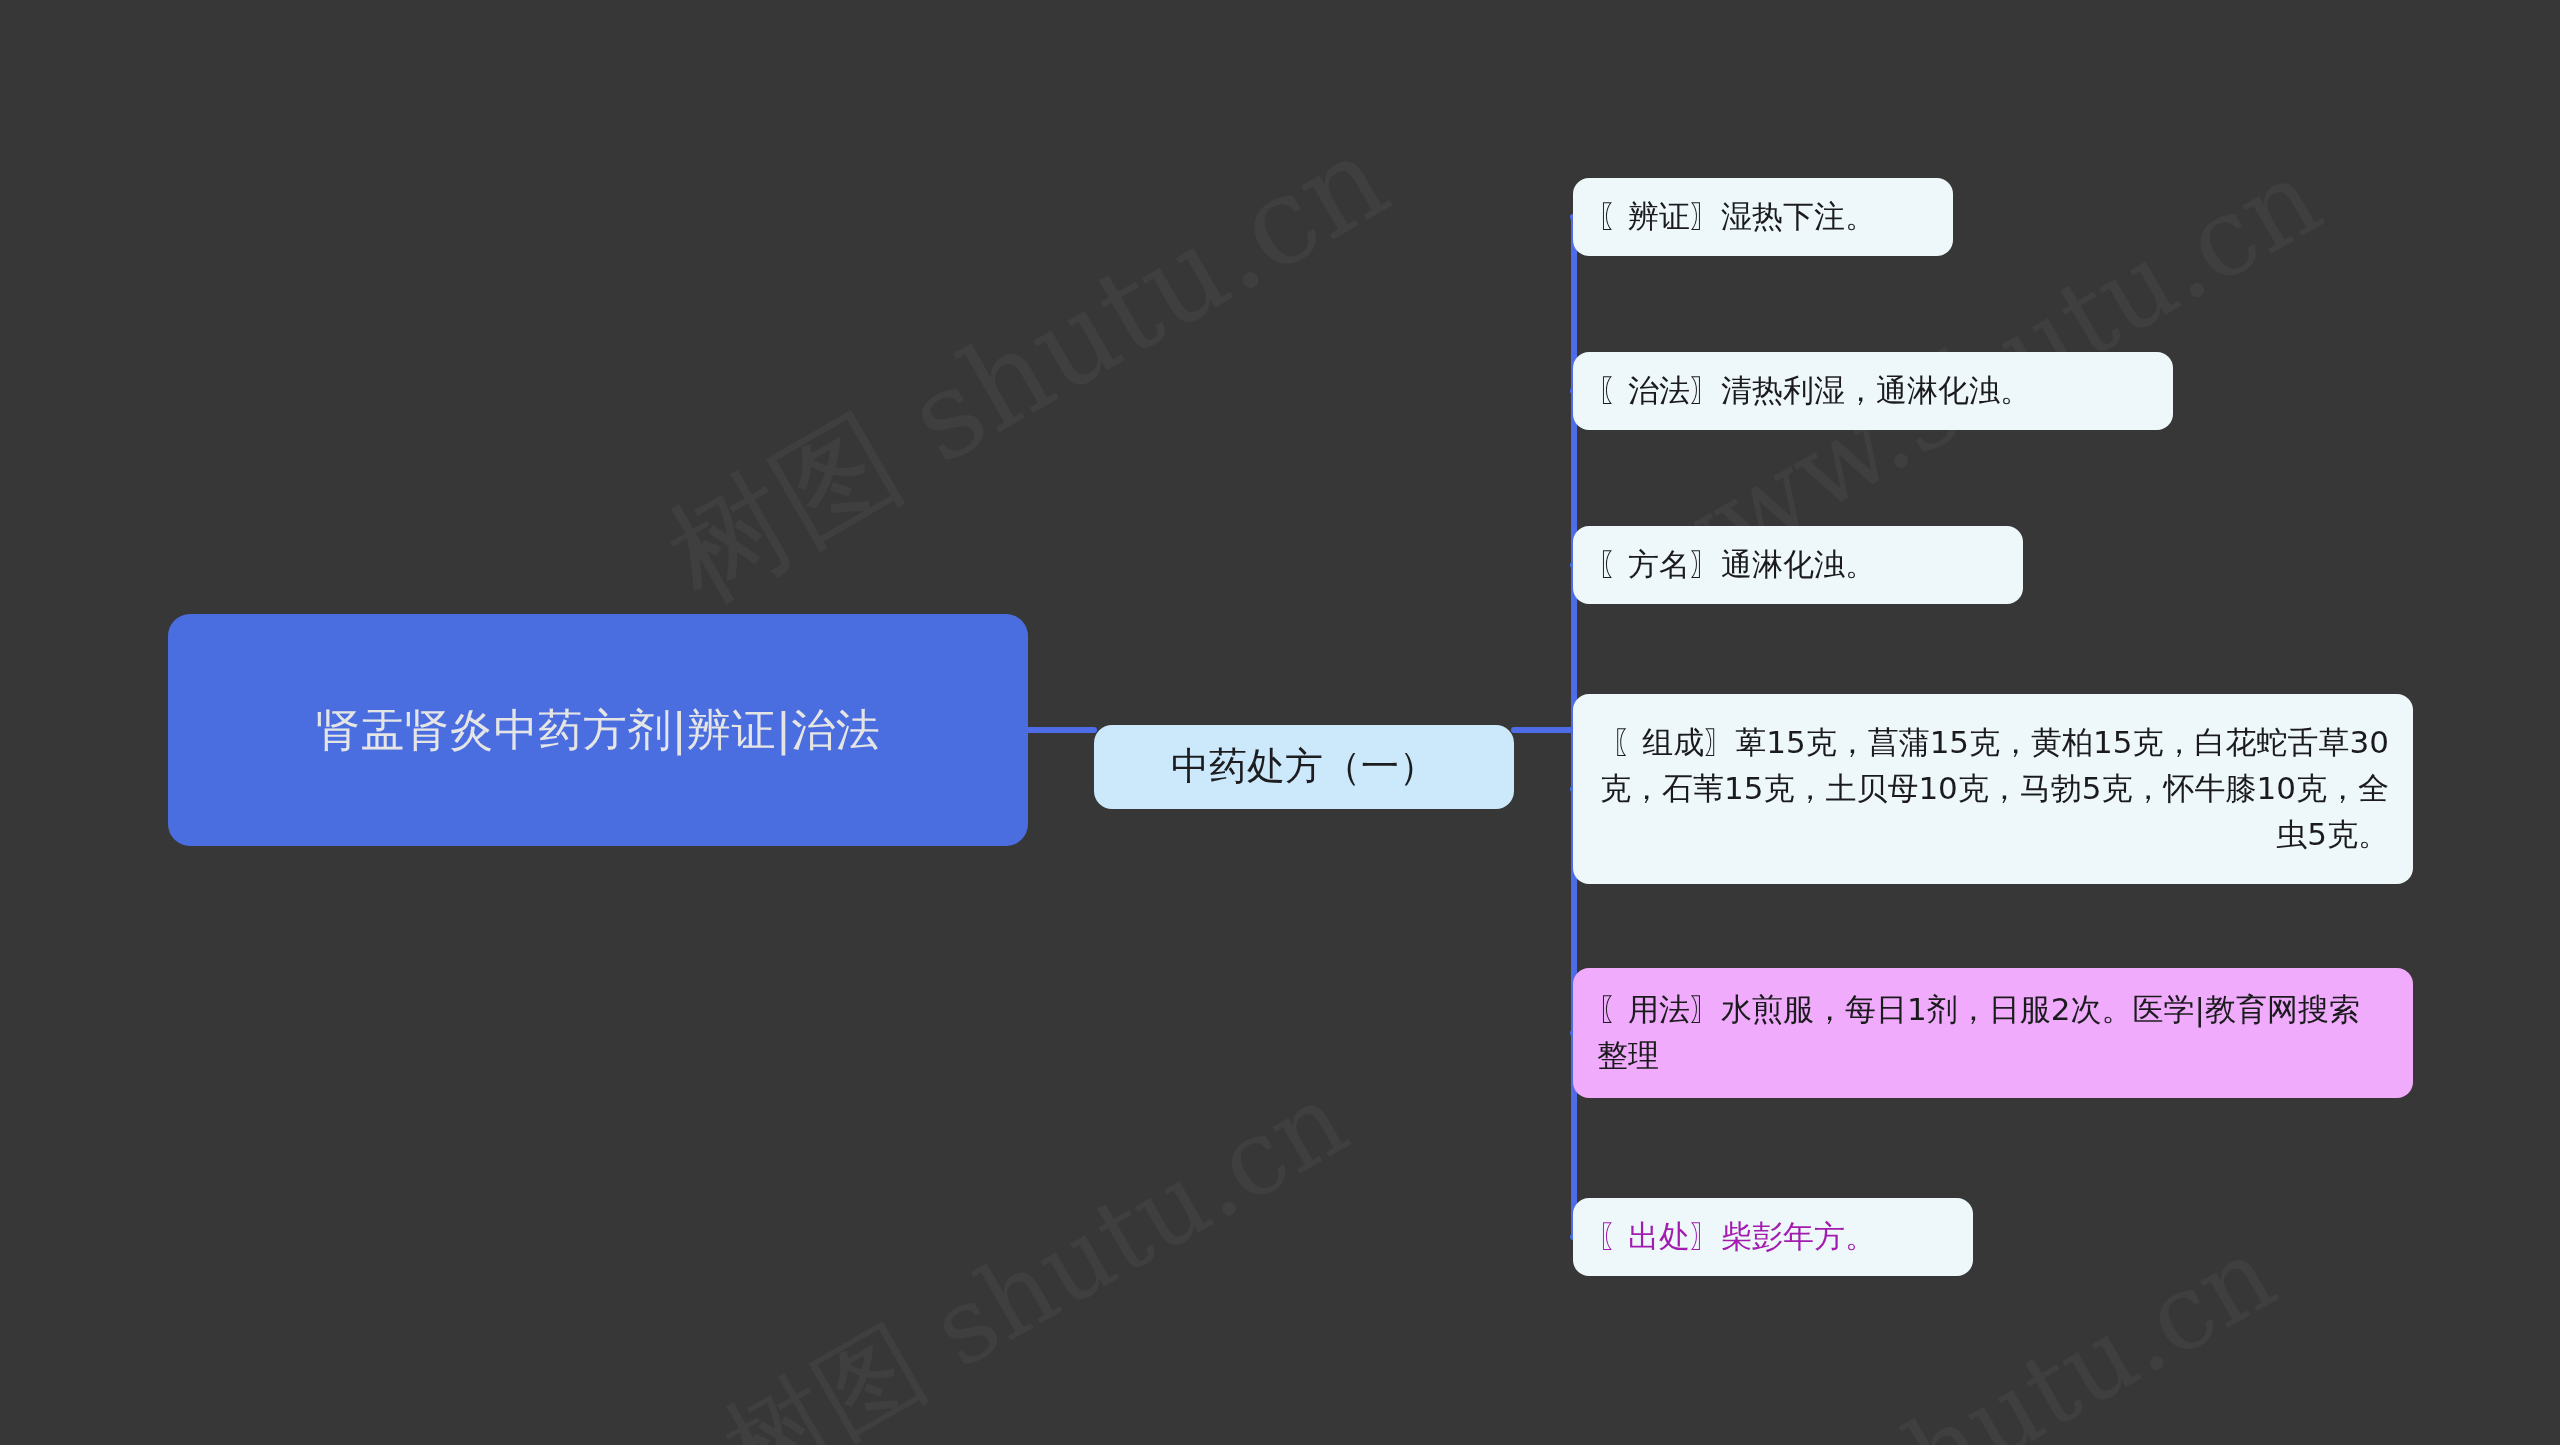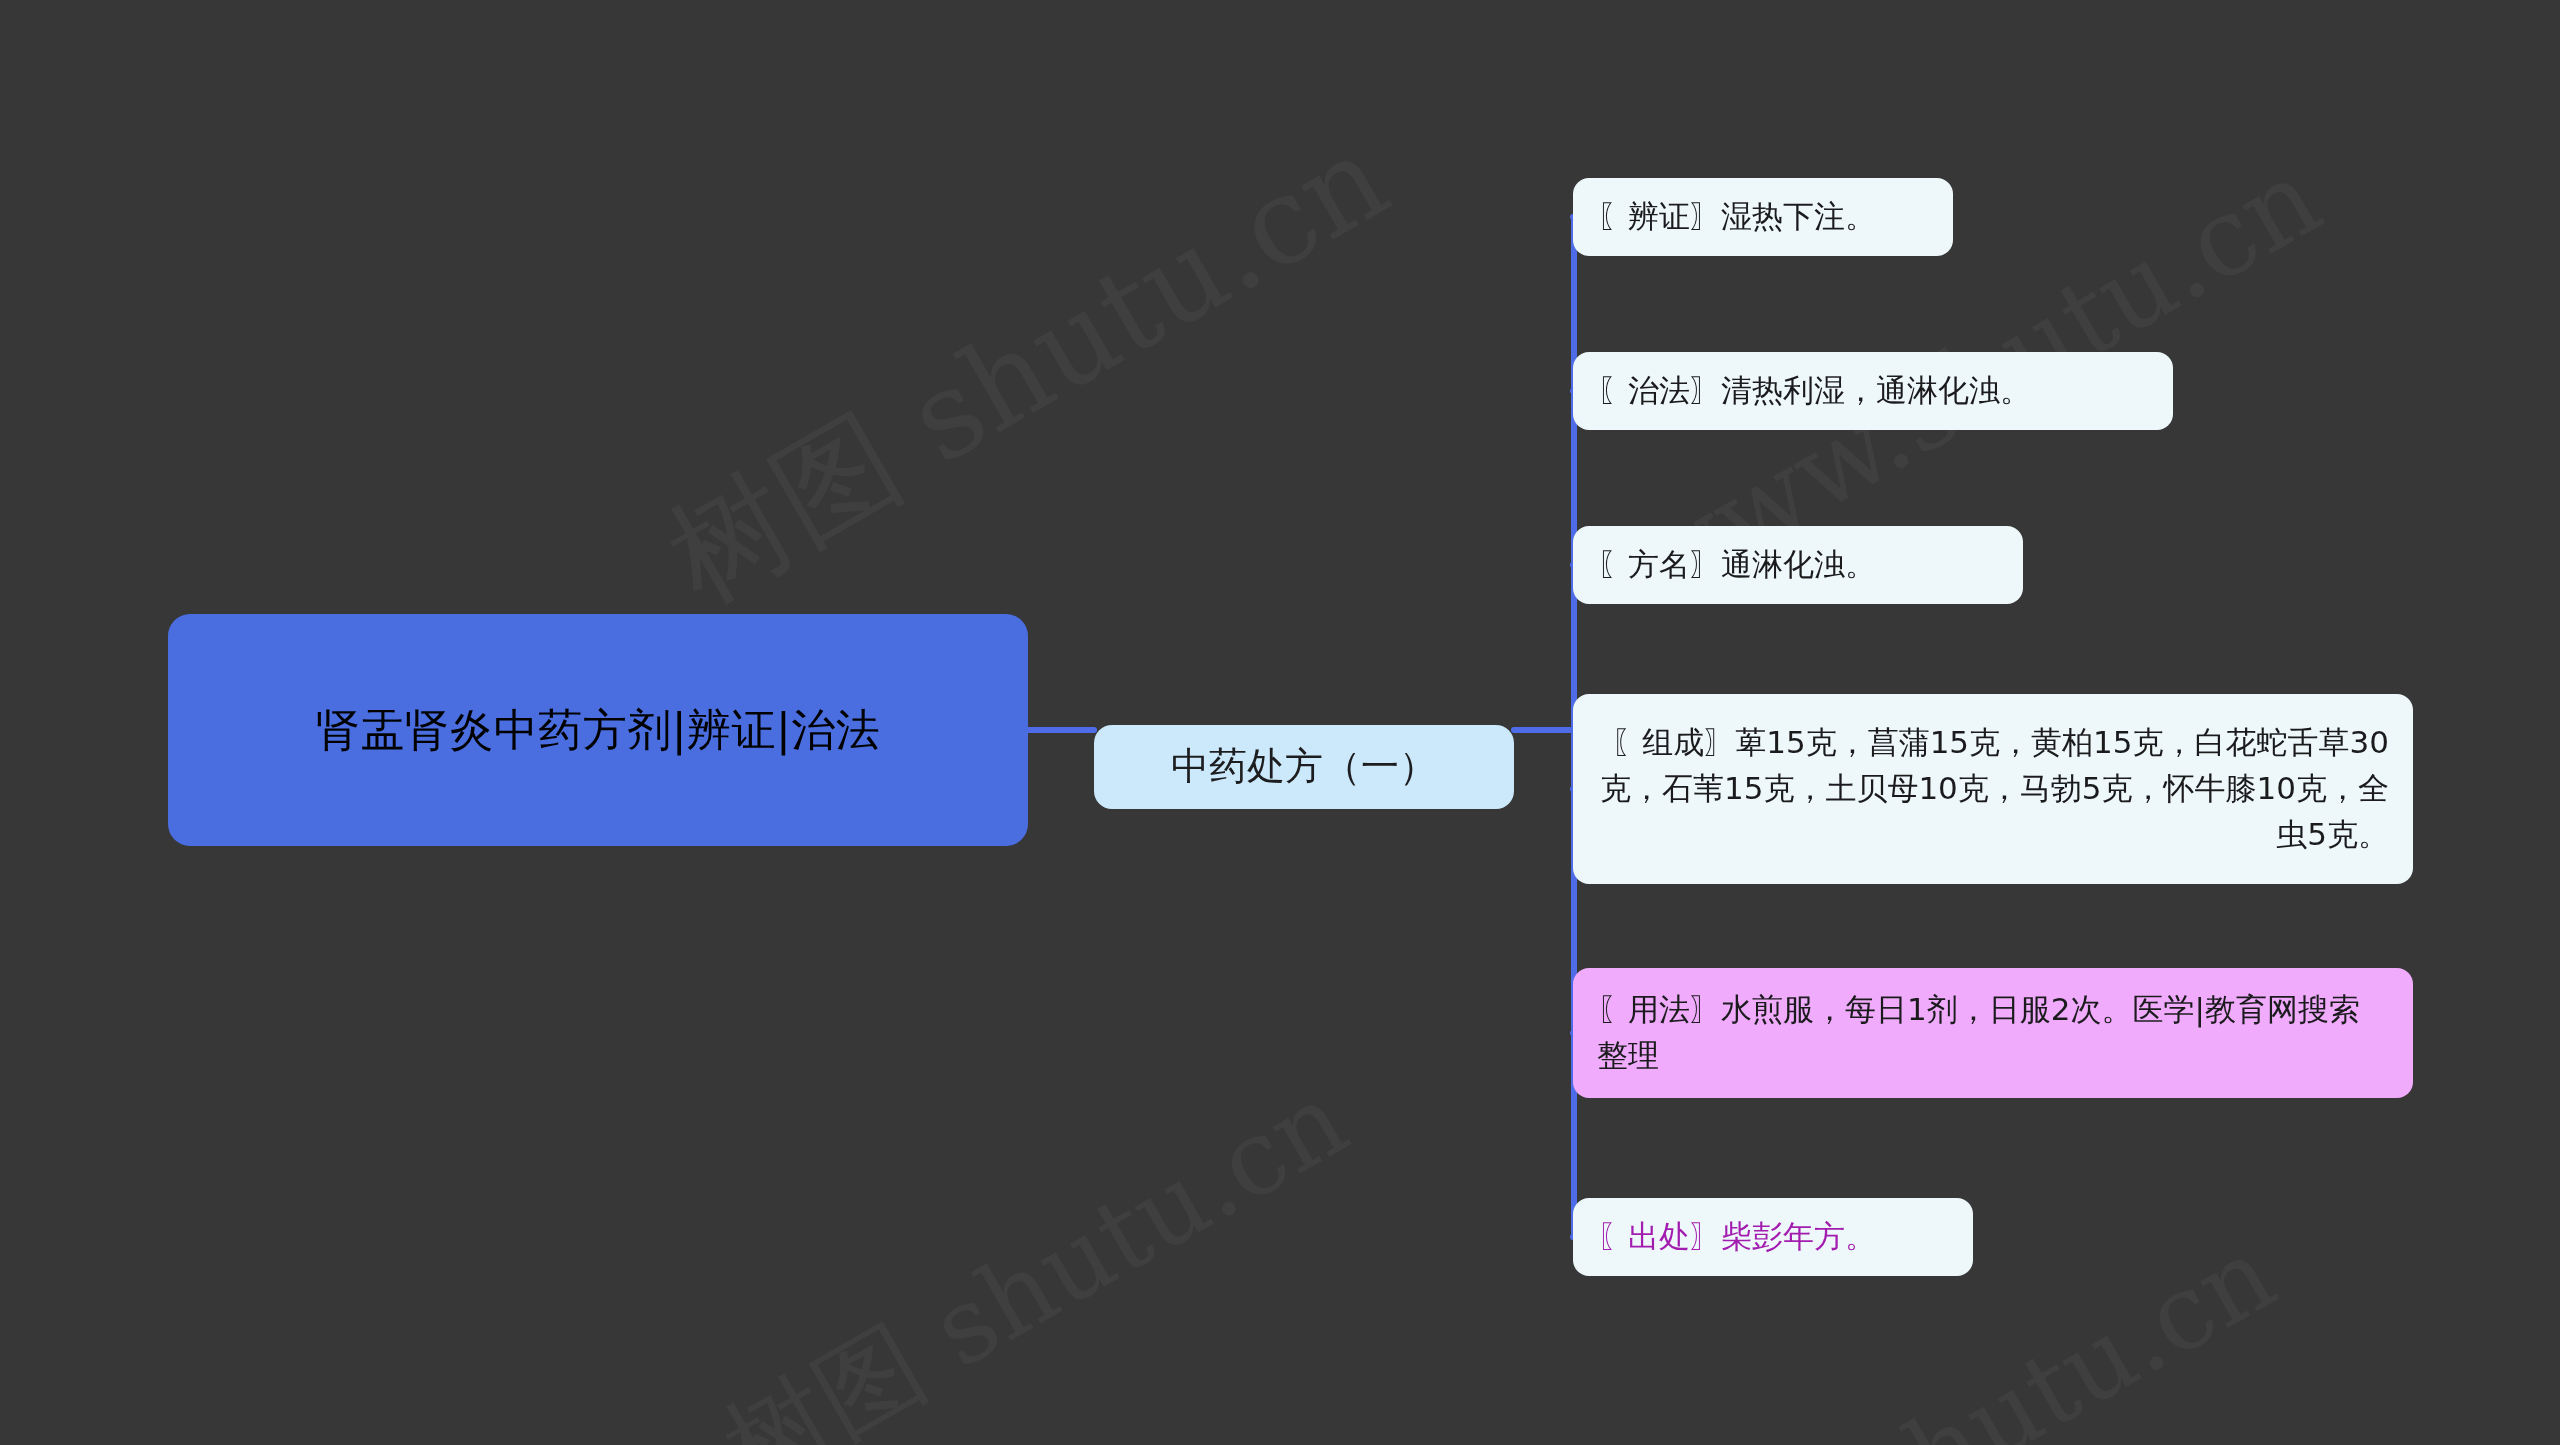--- a/index.html
+++ b/index.html
@@ -137,21 +137,21 @@
         <path d="M 1574 217 L 1574 1237"></path>
         <path d="M 1574 239 Q 1574 217 1596 217 L 1573 217"></path>
         <path d="M 1574 413 Q 1574 391 1596 391 L 1573 391"></path>
         <path d="M 1574 587 Q 1574 565 1596 565 L 1573 565"></path>
         <path d="M 1574 767 Q 1574 789 1596 789 L 1573 789"></path>
         <path d="M 1574 1011 Q 1574 1033 1596 1033 L 1573 1033"></path>
         <path d="M 1574 1215 Q 1574 1237 1596 1237 L 1573 1237"></path>
       </g>
   </svg>
 
-  <div class="node node-root" id="node-root" style="left: 168px; top: 614px; width: 860px; height: 232px; background: rgb(74, 110, 224); color: #000000;">
+  <div class="node node-root" id="node-root" style="left: 168px; top: 614px; width: 860px; height: 232px; background: rgb(74, 110, 224); color: #e5e5e5;">
     <span>肾盂肾炎中药方剂|辨证|治法</span>
   </div>
 
   <div class="node node-branch" id="node-branch-1" style="left: 1094px; top: 688px; width: 420px; height: 84px; background: rgb(203, 233, 251); color: rgb(29, 29, 31);">
     <span>中药处方（一）</span>
   </div>
 
   <div class="node node-leaf" id="node-leaf-0" style="left: 1573px; top: 178px; width: 380px; height: 78px; background: rgb(238, 248, 250); color: rgb(27, 27, 29);">
     <span class="leaf-text">〖辨证〗湿热下注。</span>
   </div>

